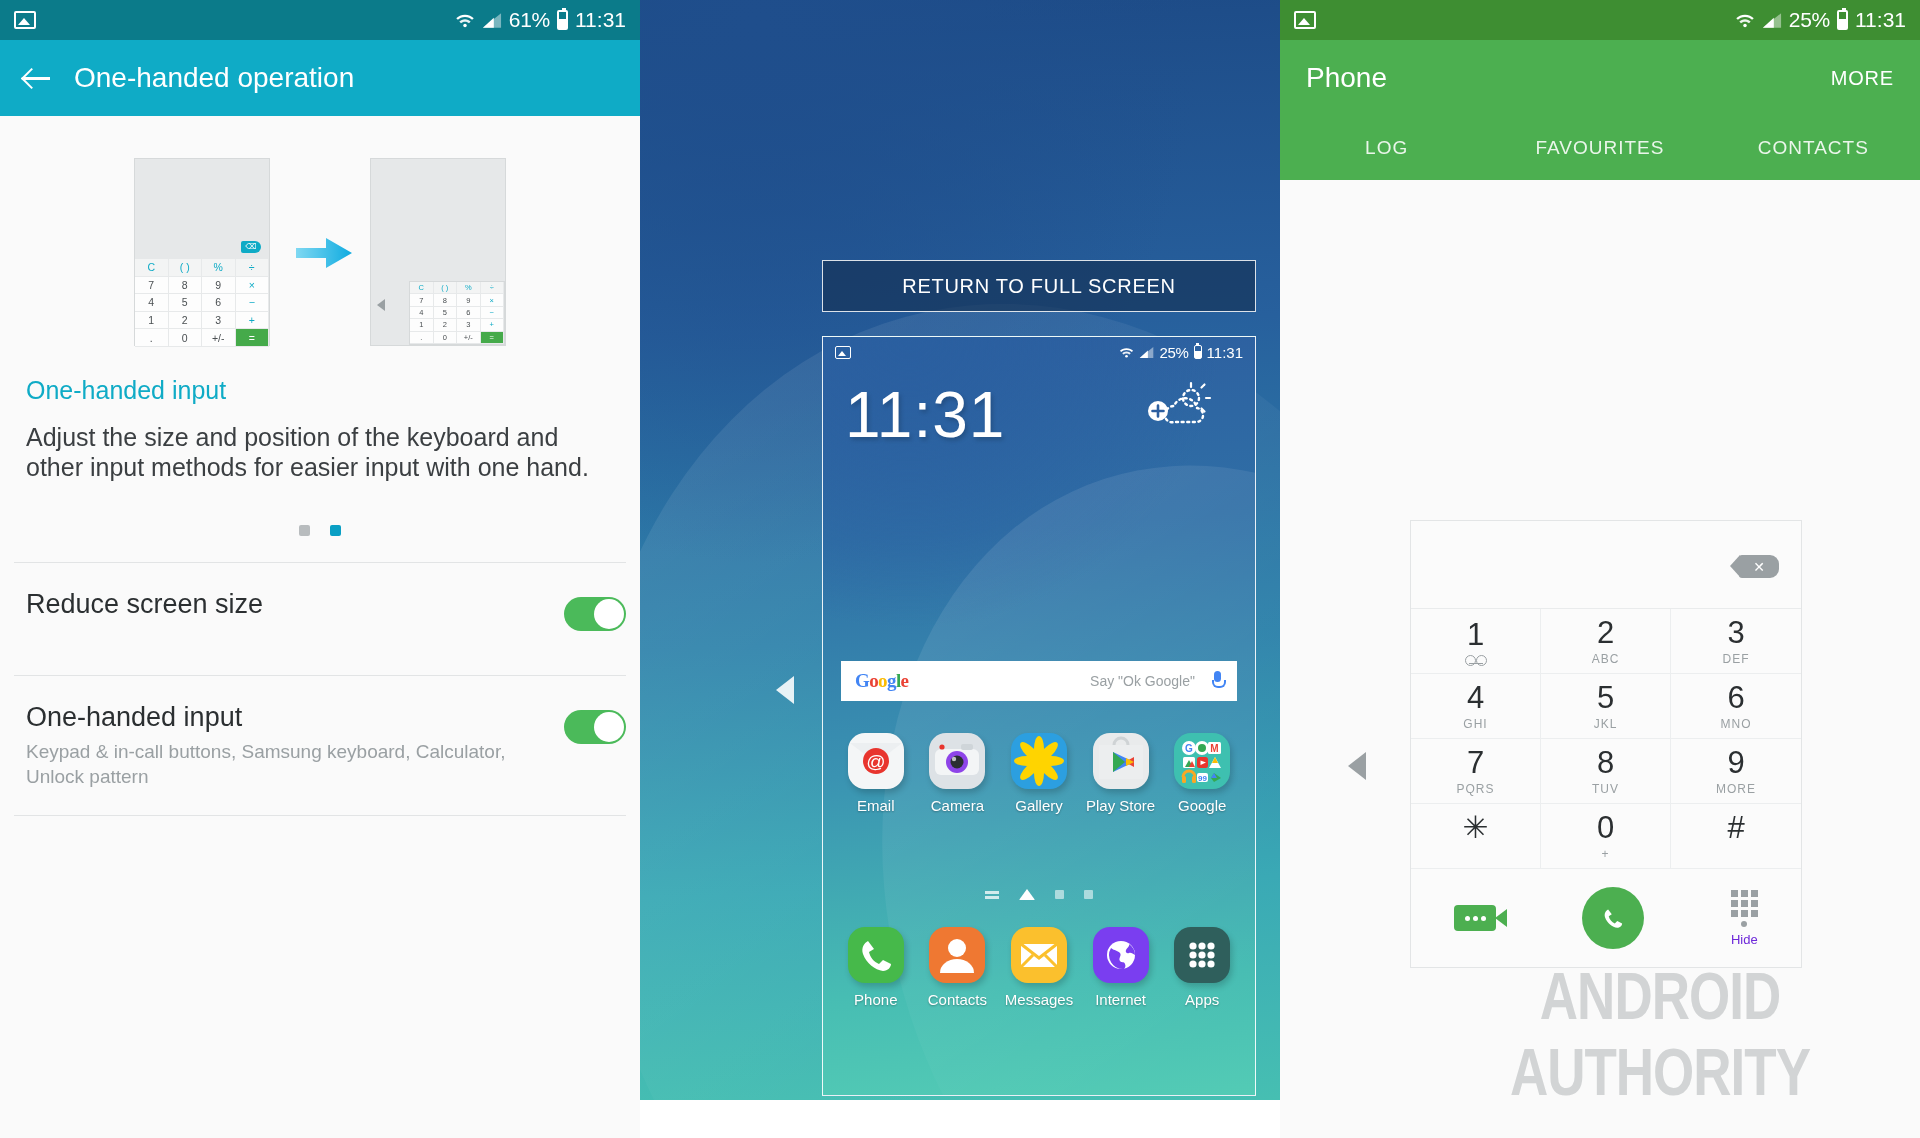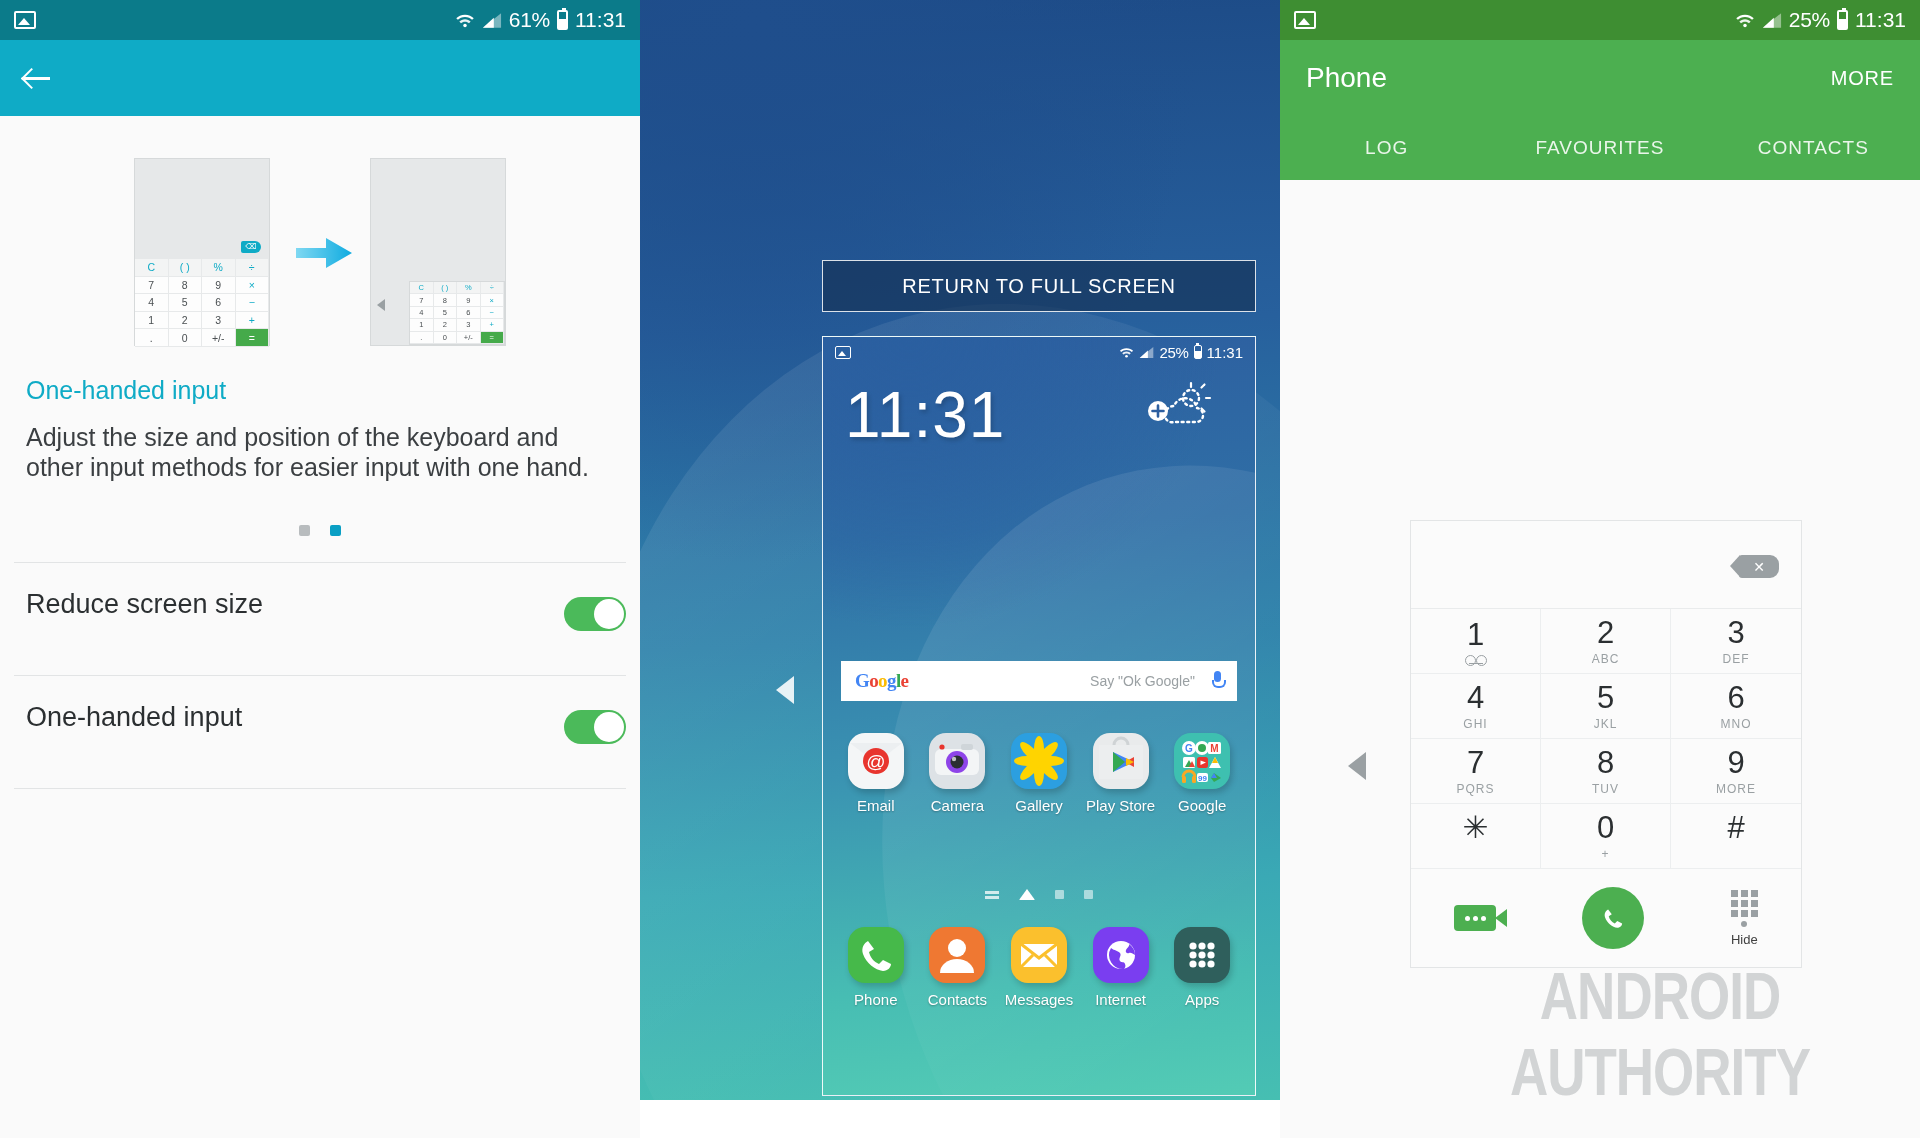--- a/index.html
+++ b/index.html
@@ -288,21 +288,21 @@
   }
   .vidcall i { width: 5px; height: 5px; border-radius: 50%; background: #fff; display: block; }
   .callbtn {
     width: 62px; height: 62px; border-radius: 50%; background: #4caf50;
     display: flex; align-items: center; justify-content: center; cursor: pointer;
   }
   .hidekey { text-align: center; cursor: pointer; }
   .hk-grid { display: grid; grid-template-columns: repeat(3,1fr); gap: 3px; width: 27px; margin: 0 auto; }
   .hk-grid span { width: 7px; height: 7px; background: #9aa0a3; display: block; }
   .hk-dot { width: 6px; height: 6px; border-radius: 50%; background: #9aa0a3; margin: 4px auto 0; }
-  .hk-lbl { font-size: 13px; color: #404040; margin-top: 5px; }
+  .hk-lbl { font-size: 13px; color: #6d28d9; margin-top: 5px; }
   .watermark {
     position: absolute; left: 130px; bottom: 28px; width: 500px;
     text-align: center; color: #d2d4d5; font-size: 53px; font-weight: bold;
     letter-spacing: -1px; font-family: "Liberation Sans", sans-serif;
     transform: scaleY(1.25); transform-origin: bottom center;
   }
 </style>
 </head>
 <body>
 
@@ -325,20 +325,21 @@
           <polygon points="1,17 13,17 13,6" fill="#fff"></polygon>
         </svg>
         <span class="sb-pct">61%</span>
         <span class="ico-batt"></span>
         <span class="sb-time">11:31</span>
       </div>
     </div>
 
     <div class="appbar-teal">
       <div class="back-arrow"></div>
+      <div class="appbar-title">One-handed operation</div>
     </div>
 
     <div class="illus">
       <div class="calc calc-big">
         <div class="calc-screen">
           <div class="del-key">⌫</div>
         </div>
         <div class="calc-keys">
           <div class="ck fn">C</div>
           <div class="ck fn">( )</div>
@@ -417,20 +418,21 @@
         <div class="row-title">Reduce screen size</div>
       </div>
       <div class="toggle"></div>
     </div>
 
     <div class="divider"></div>
 
     <div class="row">
       <div class="row-text">
         <div class="row-title">One-handed input</div>
+        <div class="row-sub">Keypad &amp; in-call buttons, Samsung keyboard, Calculator, Unlock pattern</div>
       </div>
       <div class="toggle"></div>
     </div>
 
     <div class="divider"></div>
   </div>
 
   <div class="panel-home">
     <div class="home-swoosh"></div>
 

